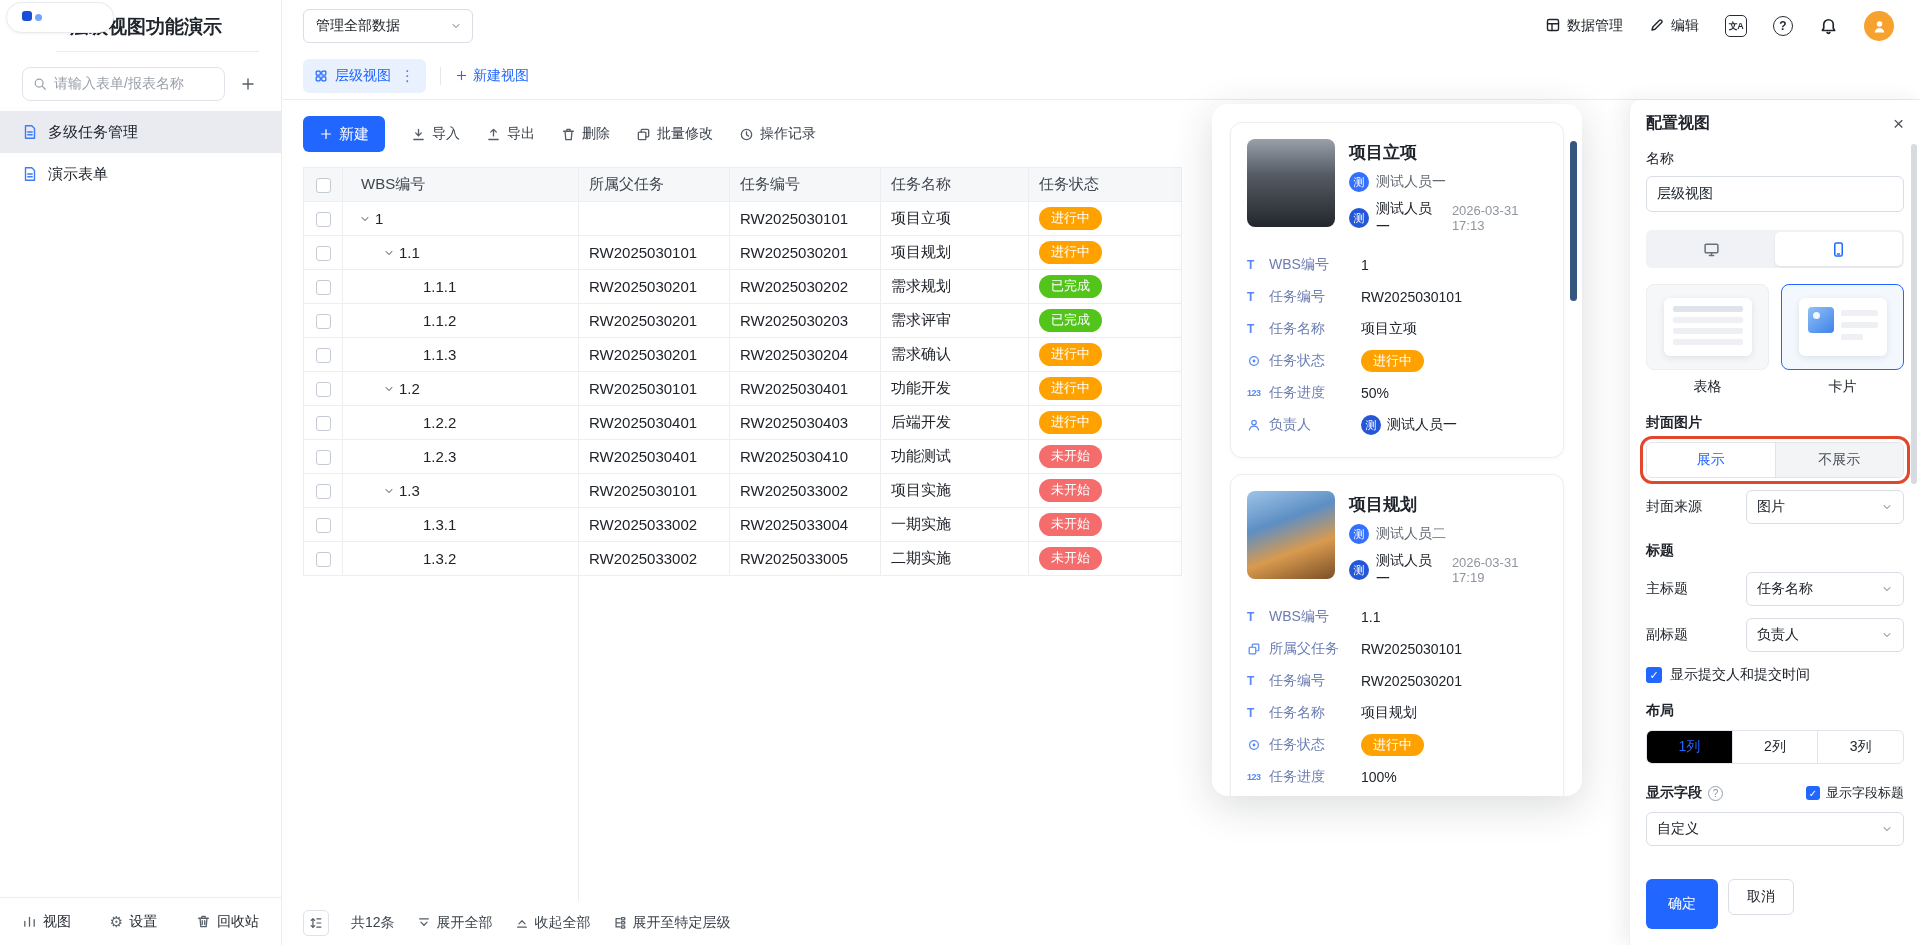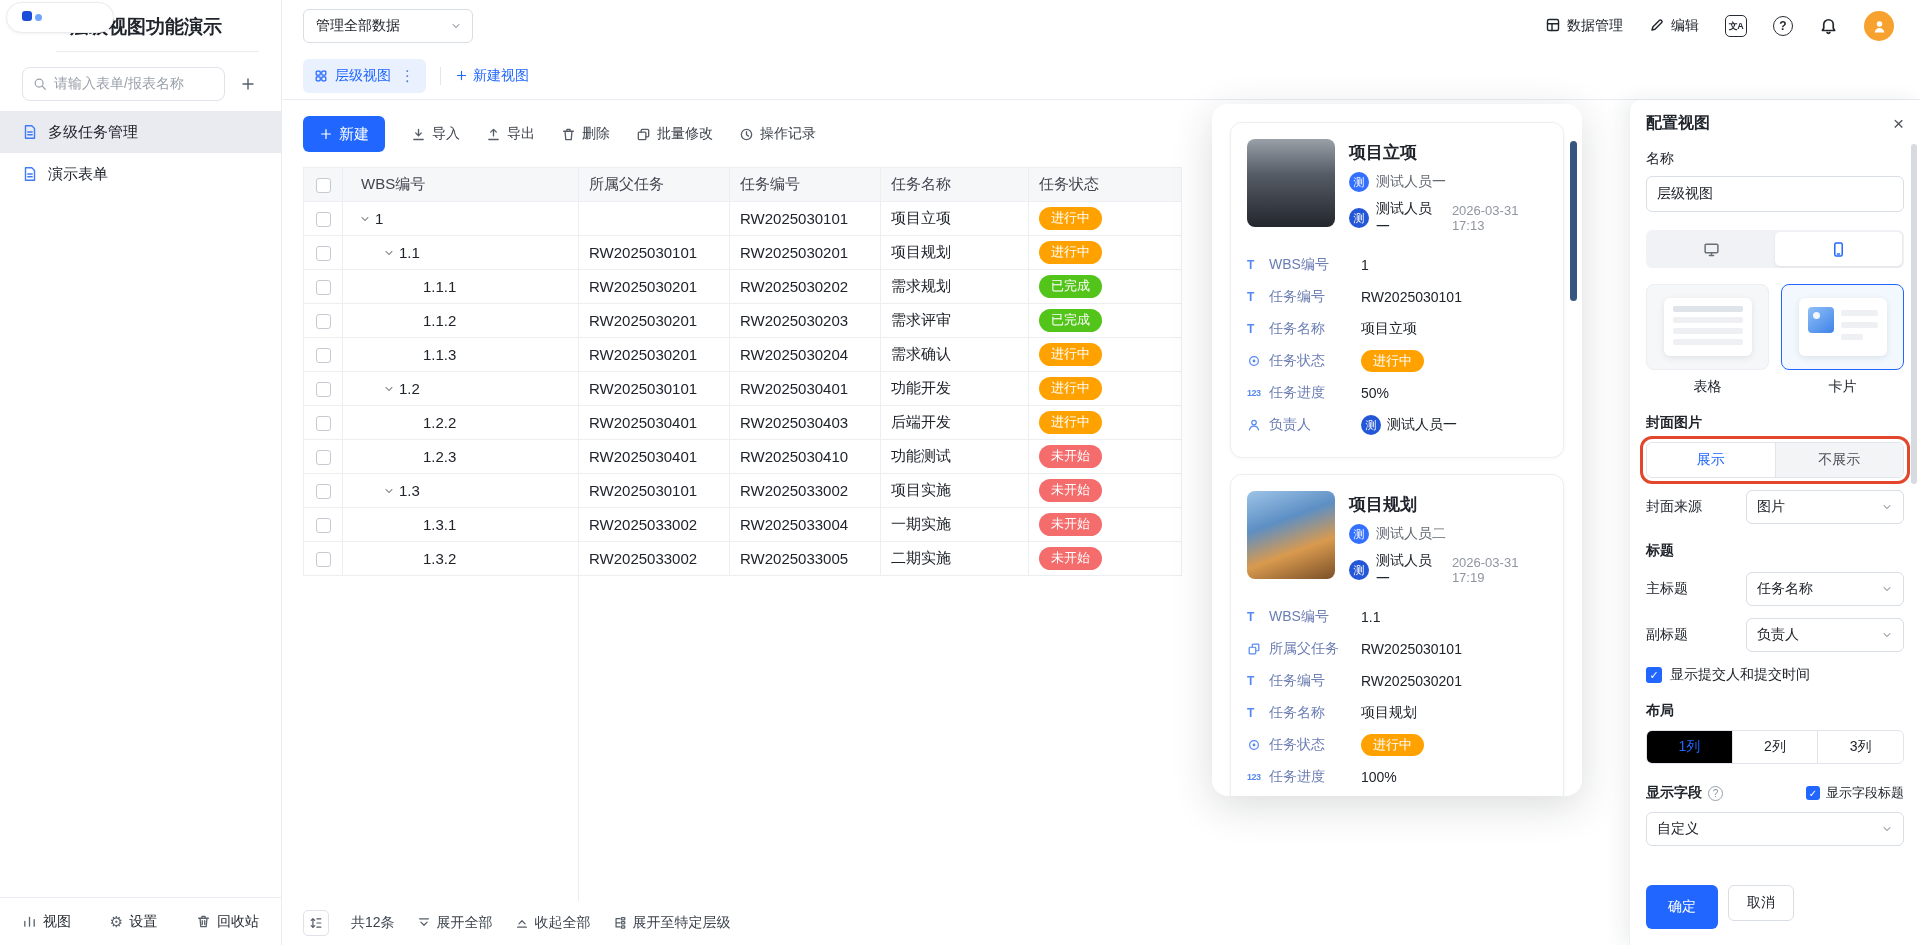--- a/index.html
+++ b/index.html
@@ -142,21 +142,21 @@
   .cbx.sm{width:14px;height:14px;font-size:10px;}
   .layout-seg{margin-top:10px;display:flex;border:1px solid #e1e4ea;border-radius:6px;overflow:hidden;height:34px;}
   .ls{flex:1;display:flex;align-items:center;justify-content:center;font-size:14px;}
   .ls + .ls{border-left:1px solid #e1e4ea;}
   .ls.active{color:var(--blue);background:#000000;font-weight:500;}
   .cfg-fields-row{display:flex;align-items:center;gap:6px;margin-top:20px;}
   .cfg-fields-row .cfg-sec{margin-top:0;}
   .cfg-fields-row .spacer{flex:1;}
   .cfg-fields-row .mini-check{display:flex;align-items:center;gap:6px;font-size:13px;}
   .cfg-foot{position:absolute;bottom:0;left:0;right:0;padding:12px 16px 16px;display:flex;gap:10px;background:#fff;}
-  .btn-ok{height:44px;border:none;border-radius:6px;background:var(--blue);color:#fff;font-size:14px;padding:0 22px;}
+  .btn-ok{height:50px;border:none;border-radius:6px;background:var(--blue);color:#fff;font-size:14px;padding:0 22px;}
   .btn-cancel{height:36px;border:1px solid var(--border2);border-radius:6px;background:#fff;color:var(--text);font-size:14px;padding:0 18px;}
   .config-scrollbar{position:absolute;right:3px;top:44px;width:6px;height:340px;border-radius:3px;background:#d7dade;}
 </style>
 </head>
 <body>
 
 <aside class="sidebar">
   <div class="notch"></div>
   <div class="logo">
       <span class="d1"></span>

